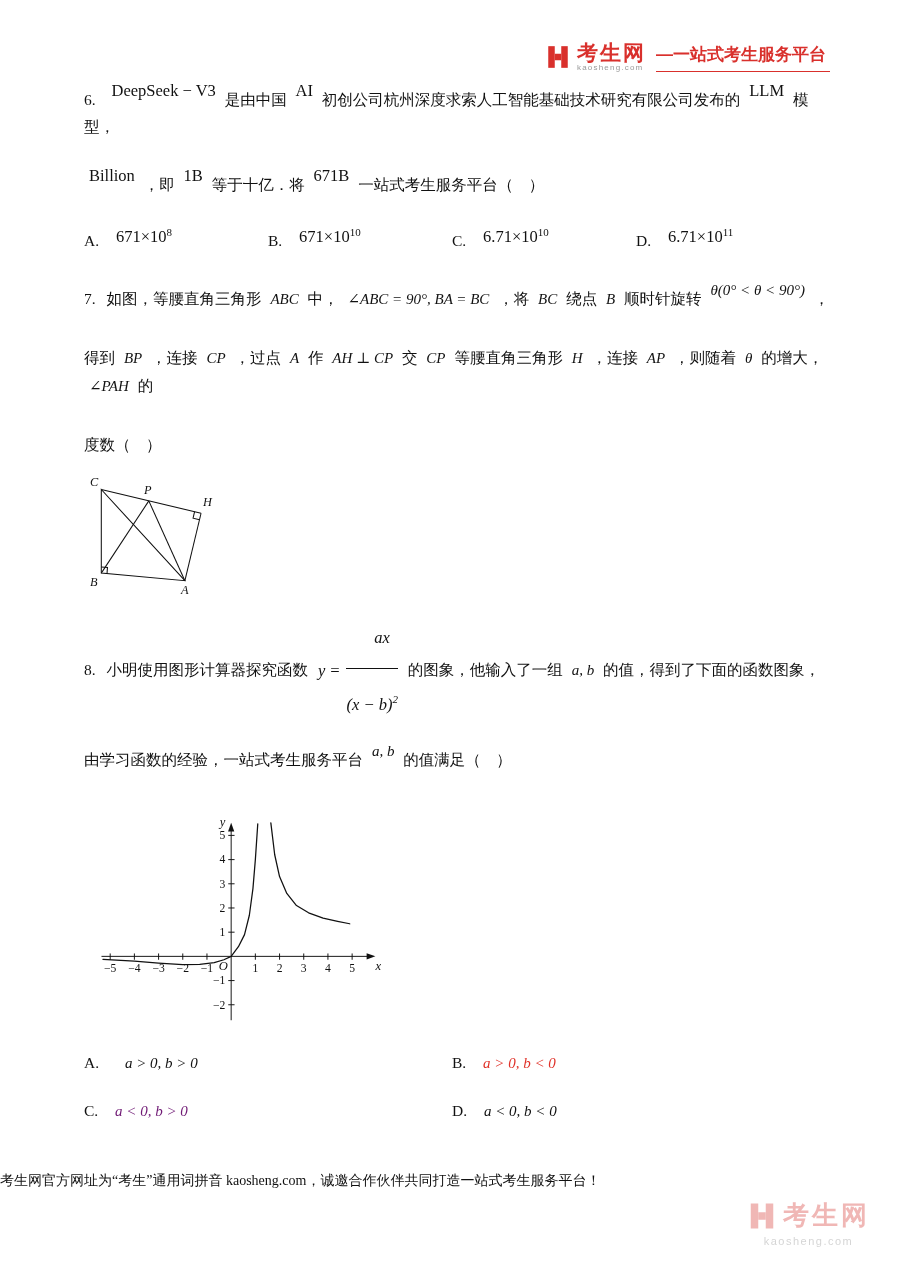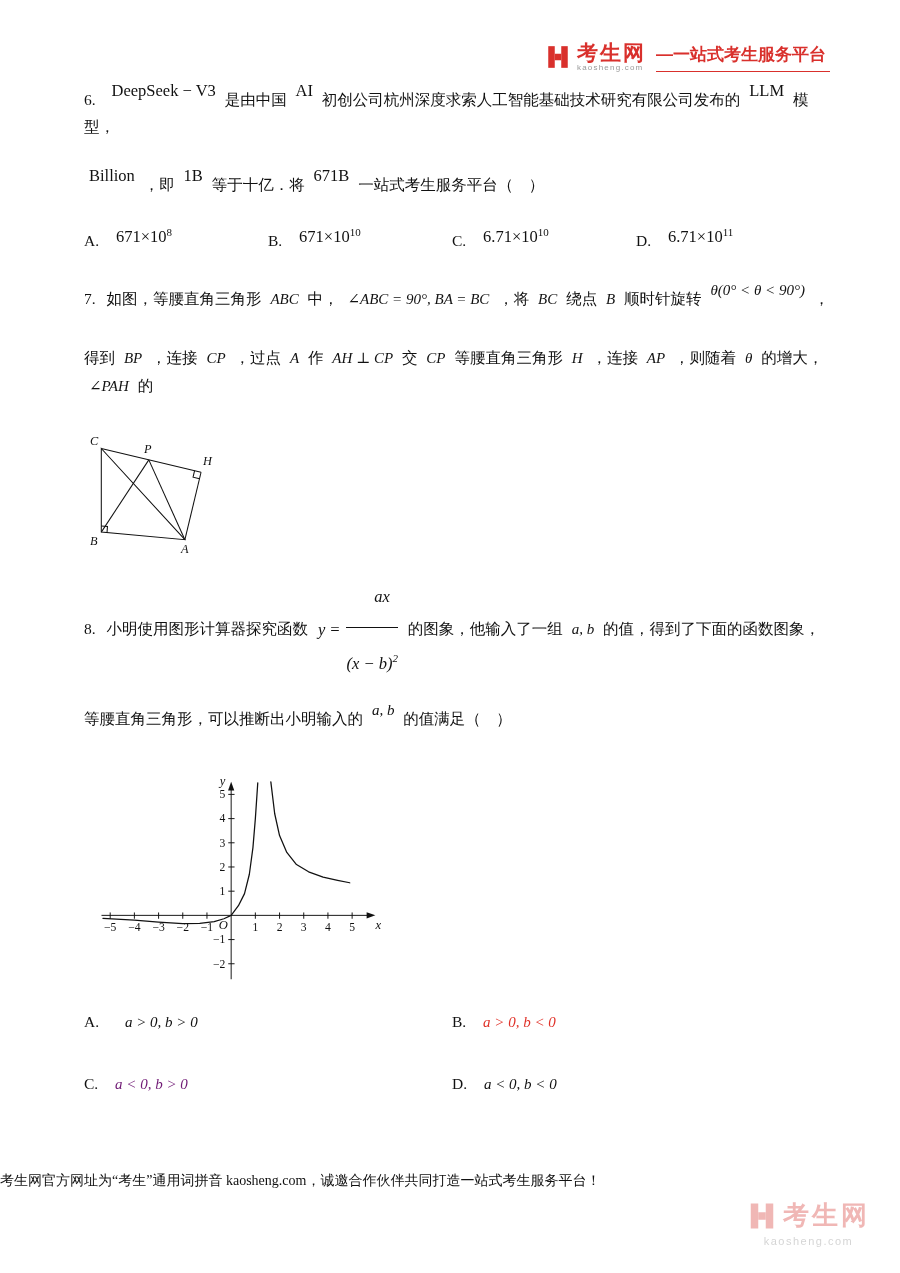--- a/index.html
+++ b/index.html
@@ -26,21 +26,21 @@
   .up{position:relative;top:-9px;}
   .up3{position:relative;top:-4px;}
   sup{font-size:11px;}
 
   
   .opts4{display:flex;margin:4px 0 34px 0;font-size:15.5px;}
   .opts4 .opt{width:184px;}
   .opts4 .opt:last-child{width:auto;}
   .optletter{margin-right:8px;}
 
-  .q8opts{display:grid;grid-template-columns:368px 1fr;row-gap:44px;margin-top:14px;font-size:15.5px;}
+  .q8opts{display:grid;grid-template-columns:368px 1fr;row-gap:30px;margin-top:14px;font-size:15.5px;}
 
   
   .fracwrap{display:inline-flex;align-items:center;vertical-align:middle;margin:0 6px;}
   .flhs{font-style:italic;font-size:16.5px;margin-right:6px;}
   .frac{display:inline-block;text-align:right;font-style:italic;font-size:16.5px;}
   .fnum{display:block;border-bottom:1.2px solid #111;padding:0 8px 2px;}
   .fden{display:block;padding-top:2px;}
 
   
   .fig7{margin:2px 0 6px 4px;}
@@ -145,20 +145,23 @@
       <span>等腰直角三角形</span>
       <span class="mi">H</span>
       <span>，连接</span>
       <span class="mi">AP</span>
       <span>，则随着</span>
       <span class="mi">θ</span>
       <span>的增大，</span>
       <span class="mi">∠PAH</span>
       <span>的</span>
     </p>
+    <p class="ln ln-sm">
+      <span>度数（　）</span>
+    </p>
 
     
     <svg class="fig7" width="152" height="126" viewBox="0 0 160 132">
       <g stroke="#111" stroke-width="1.1" fill="none">
         <path d="M14 16 L14 104 L102 112 Z"></path>
         <path d="M14 104 L64 28"></path>
         <path d="M14 16 L119 41"></path>
         <path d="M102 112 L119 41"></path>
         <path d="M102 112 L64 28"></path>
         <path d="M14 97.5 L20.5 98 L20 104.6"></path>
@@ -182,21 +185,21 @@
         <span class="frac">
           <span class="fnum">ax</span>
           <span class="fden"><span>(x − b)</span><sup>2</sup></span>
         </span>
       </span>
       <span>的图象，他输入了一组</span>
       <span class="mi">a, b</span>
       <span>的值，得到了下面的函数图象，</span>
     </p>
     <p class="ln">
-      <span>等腰直角三角形，可以推断出小明输入的</span>
+      <span>由学习函数的经验，一站式考生服务平台</span>
       <span class="mi up">a, b</span>
       <span>的值满足（　）</span>
     </p>
 
     
     <svg class="fig8" width="300" height="223" viewBox="0 0 310 230">
       <g stroke="#111" stroke-width="1" fill="none">
         <line x1="16" y1="150" x2="292" y2="150"></line>
         <line x1="150" y1="216" x2="150" y2="19"></line>
 

